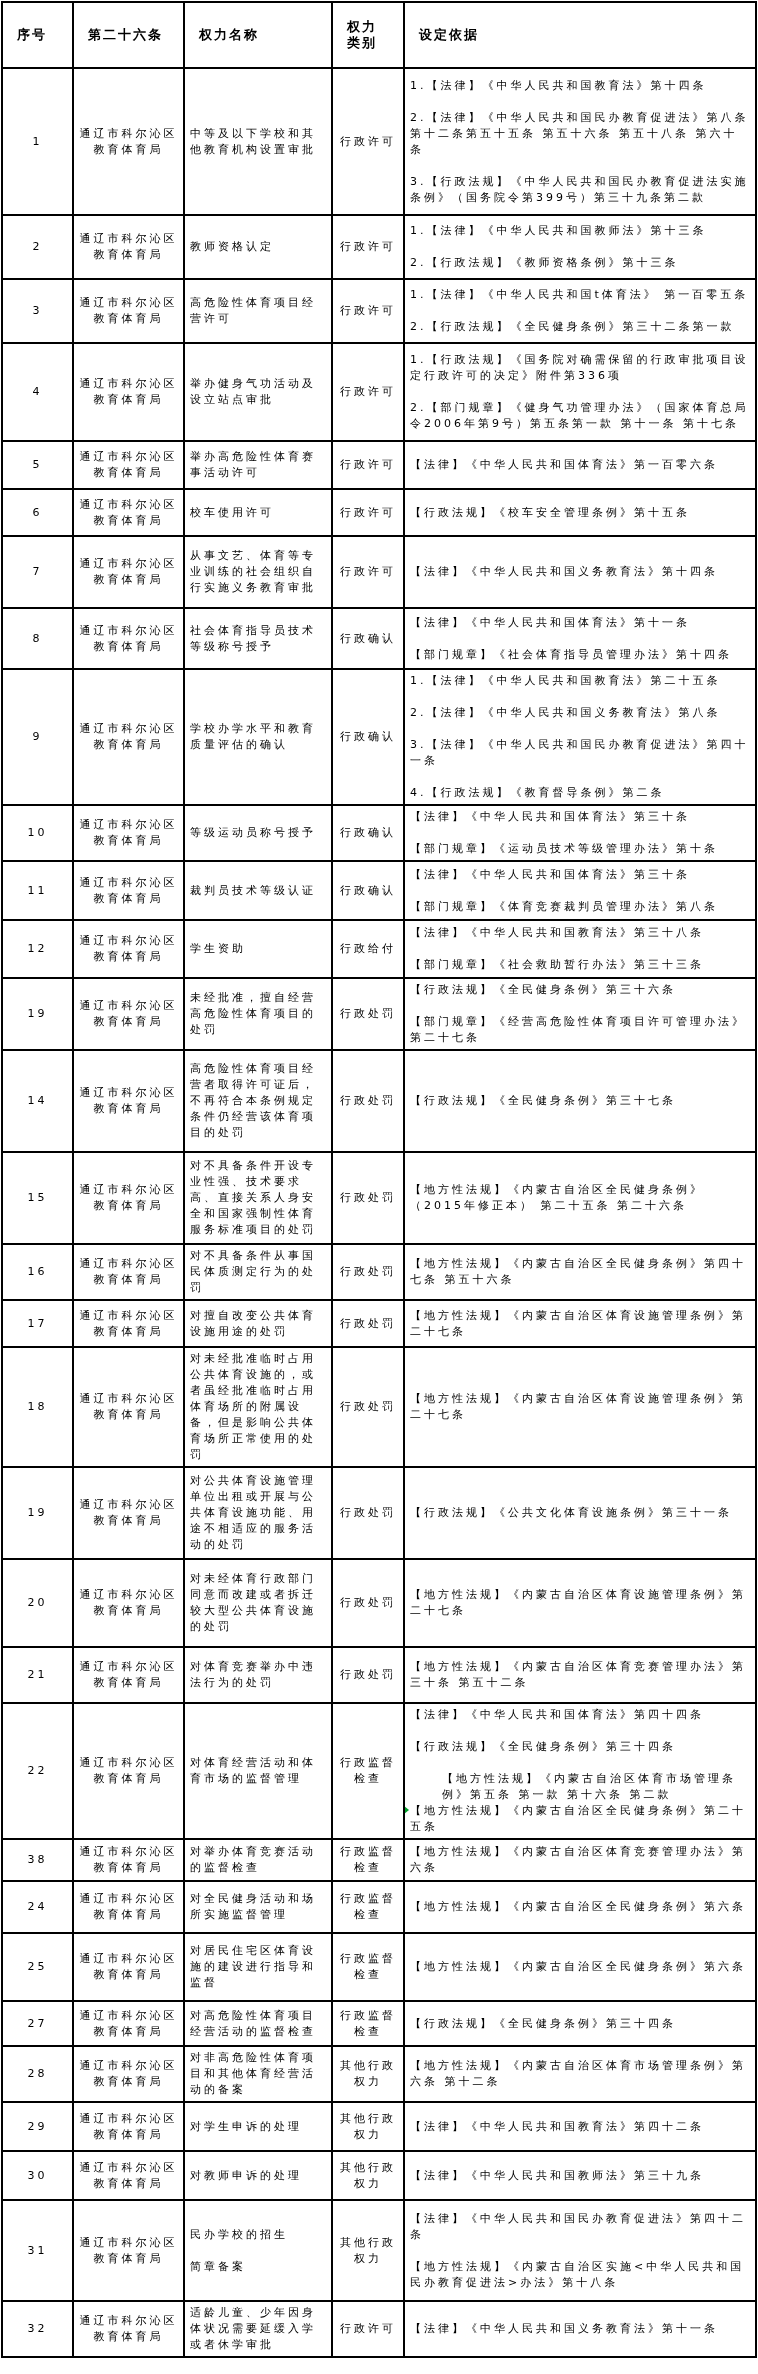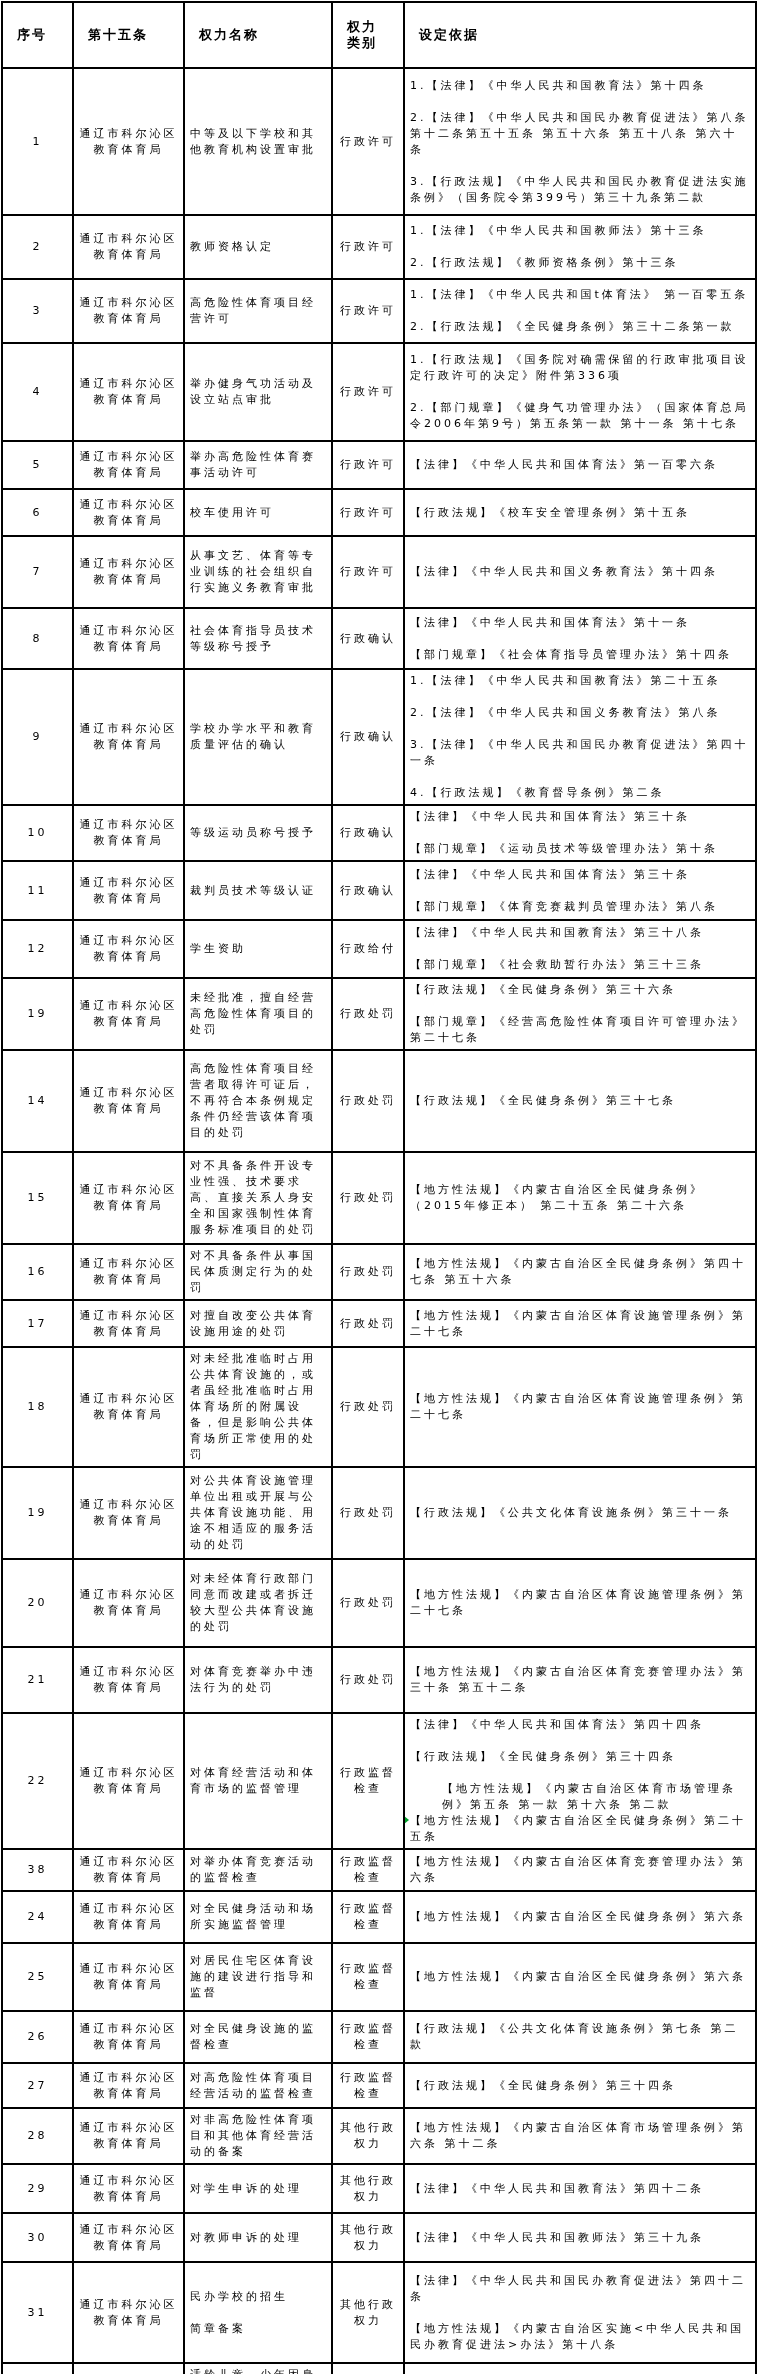--- a/index.html
+++ b/index.html
@@ -46,21 +46,21 @@
     <colgroup>
       <col style="width:71px">
       <col style="width:111px">
       <col style="width:148px">
       <col style="width:72px">
       <col style="width:352px">
     </colgroup>
     <thead>
       <tr>
         <th>序号</th>
-        <th>第十五条</th>
+        <th>第二十六条</th>
         <th>权力名称</th>
         <th>权力类别</th>
         <th>设定依据</th>
       </tr>
     </thead>
     <tbody id="table-body">
         <tr style="height: 147px;">
           <td class="c-no">1</td>
           <td class="c-subject">通辽市科尔沁区教育体育局</td>
           <td class="c-name">中等及以下学校和其他教育机构设置审批</td>
@@ -246,21 +246,21 @@
         </tr>
         <tr style="height: 88px;">
           <td class="c-no">20</td>
           <td class="c-subject">通辽市科尔沁区教育体育局</td>
           <td class="c-name">对未经体育行政部门同意而改建或者拆迁较大型公共体育设施的处罚</td>
           <td class="c-category">行政处罚</td>
           <td class="c-basis">
             <p class="law-item"><b>【地方性法规】</b>《内蒙古自治区体育设施管理条例》第二十七条</p>
           </td>
         </tr>
-        <tr style="height: 66px;">
+        <tr style="height: 56px;">
           <td class="c-no">21</td>
           <td class="c-subject">通辽市科尔沁区教育体育局</td>
           <td class="c-name">对体育竞赛举办中违法行为的处罚</td>
           <td class="c-category">行政处罚</td>
           <td class="c-basis">
             <p class="law-item"><b>【地方性法规】</b>《内蒙古自治区体育竞赛管理办法》第三十条 第五十二条</p>
           </td>
         </tr>
         <tr style="height: 123px;">
           <td class="c-no">22</td>
@@ -292,29 +292,20 @@
             <p class="law-item"><b>【地方性法规】</b>《内蒙古自治区全民健身条例》第六条</p>
           </td>
         </tr>
         <tr style="height: 68px;">
           <td class="c-no">25</td>
           <td class="c-subject">通辽市科尔沁区教育体育局</td>
           <td class="c-name">对居民住宅区体育设施的建设进行指导和监督</td>
           <td class="c-category">行政监督检查</td>
           <td class="c-basis">
             <p class="law-item"><b>【地方性法规】</b>《内蒙古自治区全民健身条例》第六条</p>
-          </td>
-        </tr>
-        <tr style="height: 52px;">
-          <td class="c-no">26</td>
-          <td class="c-subject">通辽市科尔沁区教育体育局</td>
-          <td class="c-name">对全民健身设施的监督检查</td>
-          <td class="c-category">行政监督检查</td>
-          <td class="c-basis">
-            <p class="law-item"><b>【行政法规】</b>《公共文化体育设施条例》第七条 第二款</p>
           </td>
         </tr>
         <tr style="height: 45px;">
           <td class="c-no">27</td>
           <td class="c-subject">通辽市科尔沁区教育体育局</td>
           <td class="c-name">对高危险性体育项目经营活动的监督检查</td>
           <td class="c-category">行政监督检查</td>
           <td class="c-basis">
             <p class="law-item"><b>【行政法规】</b>《全民健身条例》第三十四条</p>
           </td>

